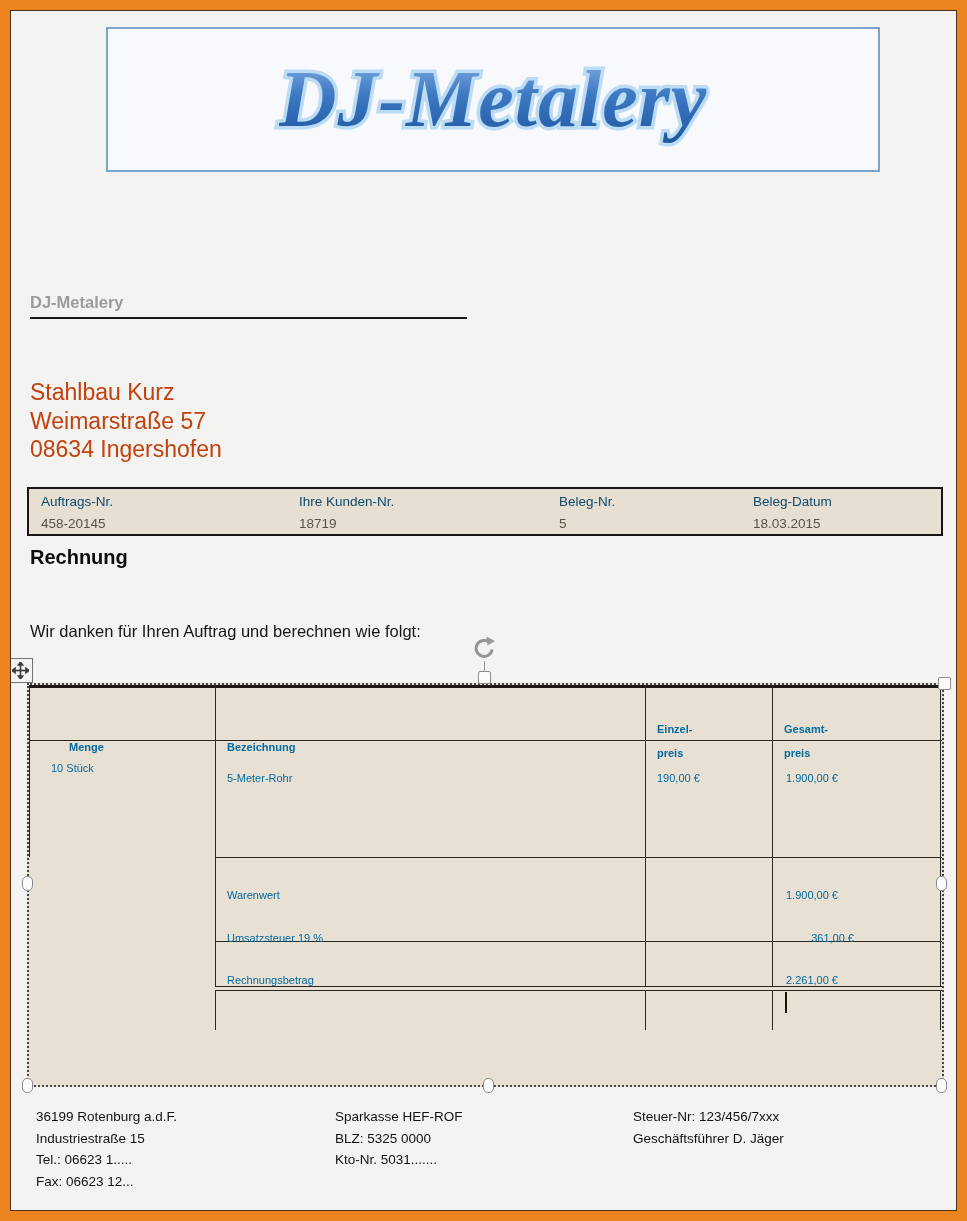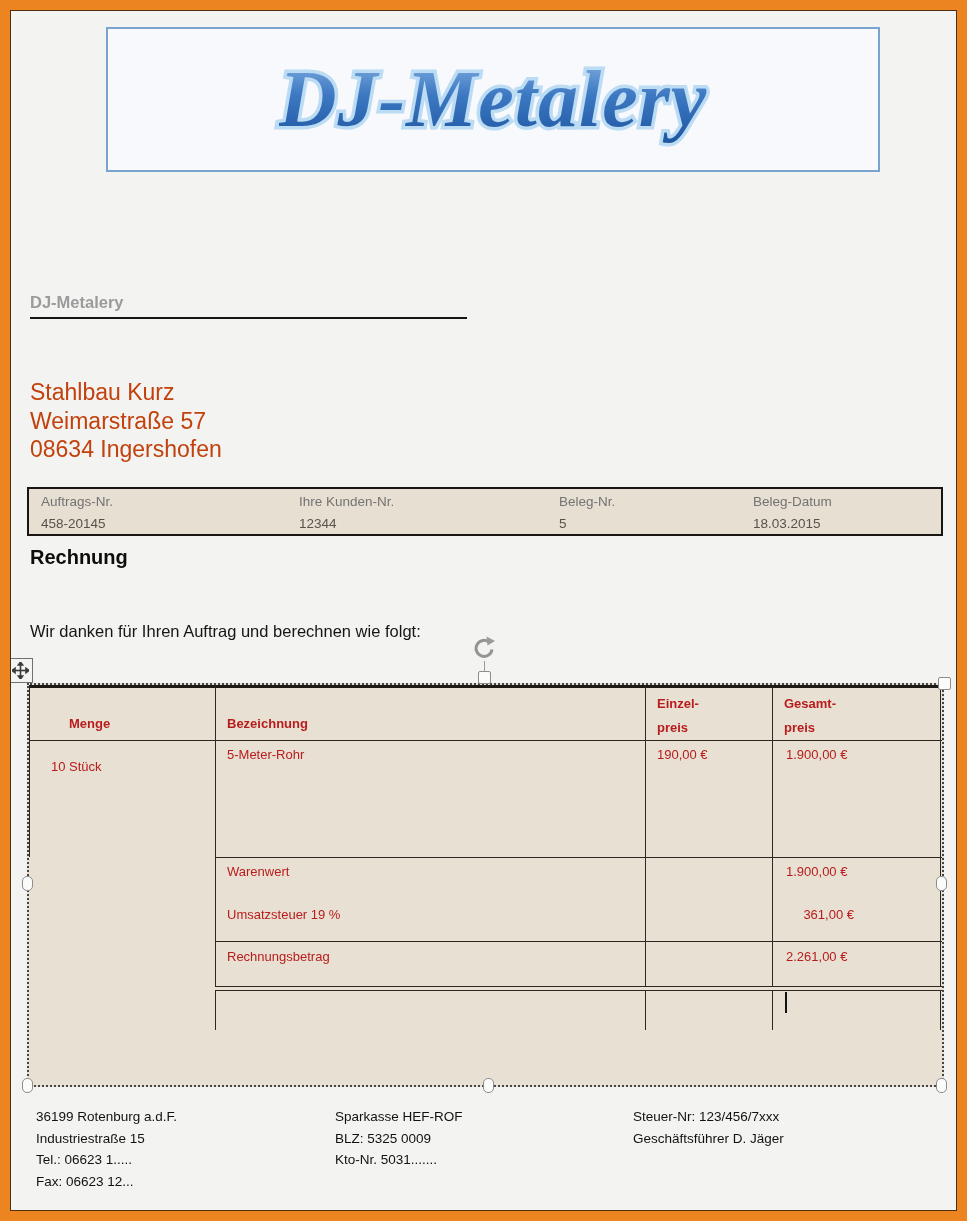--- a/index.html
+++ b/index.html
@@ -25,34 +25,34 @@
             font-size:16.5px; line-height:22px; color:#9b9b9b;
             border-bottom:2px solid #151515; padding-bottom:4px; }
 
   
   .recipient { position:absolute; left:30px; top:378px; font-size:23px; line-height:28.5px; color:#c2410c; }
 
   
   .infobar { position:absolute; left:27px; top:487px; width:912px; height:45px;
              background:#e7dfd1; border:2px solid #181512; }
   .infocell { position:absolute; top:0; }
-  .infocell .lbl { position:absolute; top:5px; left:0; width:220px; font-size:13.5px; color:#737373; }
+  .infocell .lbl { position:absolute; top:5px; left:0; width:220px; font-size:13.5px; color:#0c4a6e; }
   .infocell .val { position:absolute; top:27px; left:0; width:220px; font-size:13.5px; color:#57534c; }
 
   .doc-title { position:absolute; left:30px; top:546px; font-size:20px; font-weight:bold; color:#0e0d0b; }
   .intro { position:absolute; left:30px; top:622px; font-size:16.5px; color:#181611; }
 
   
   .sel { position:absolute; left:27px; top:683px; width:913px; height:400px;
          border:2px dotted #454545; background:#e7e0d3; }
   .hl { position:absolute; height:0; border-top:1.6px solid #2b2821; }
   .vl { position:absolute; width:0; border-left:1.6px solid #2b2821; }
   .t-top { position:absolute; left:0; top:0; width:913px; height:0; border-top:3px solid #1d1a15; }
   .dbl { position:absolute; height:3px; border-top:1.6px solid #2b2821; border-bottom:1.6px solid #2b2821; }
-  .cell-txt { position:absolute; font-size:13px; color:#b91c1c; white-space:nowrap; }
+  .cell-txt { position:absolute; font-size:11px; color:#0369a1; white-space:nowrap;margin-top:25px; }
   .hdr { font-weight:bold; }
   .two-line { line-height:24px; }
   .cursor { position:absolute; left:756px; top:307px; width:2px; height:21px; background:#14120e; }
   .terms { position:absolute; left:20px; top:352px; width:878px; font-size:14.5px; color:#1b1813; white-space:nowrap; }
 
   
   .handle { position:absolute; background:#fbfbfa; border:1.5px solid #8d8d8d; z-index:40; }
   .sq { width:11px; height:11px; border-radius:2px; }
   .rd { width:9px; height:13px; border-radius:5px; }
   .move-box { position:absolute; left:8px; top:658px; width:23px; height:23px; background:#f4f4f3;
@@ -86,21 +86,21 @@
   <div>08634 Ingershofen</div>
 </div>
 
 <div class="infobar">
   <div class="infocell" style="left:12px;">
     <div class="lbl">Auftrags-Nr.</div>
     <div class="val">458-20145</div>
   </div>
   <div class="infocell" style="left:270px;">
     <div class="lbl">Ihre Kunden-Nr.</div>
-    <div class="val">12344</div>
+    <div class="val">18719</div>
   </div>
   <div class="infocell" style="left:530px;">
     <div class="lbl">Beleg-Nr.</div>
     <div class="val">5</div>
   </div>
   <div class="infocell" style="left:724px;">
     <div class="lbl">Beleg-Datum</div>
     <div class="val">18.03.2015</div>
   </div>
 </div>
@@ -138,21 +138,21 @@
   <div class="cell-txt hdr" style="left:198px; top:31px;">Bezeichnung</div>
   <div class="cell-txt hdr two-line" style="left:628px; top:7px;">
     <div>Einzel-</div>
     <div>preis</div>
   </div>
   <div class="cell-txt hdr two-line" style="left:755px; top:7px;">
     <div>Gesamt-</div>
     <div>preis</div>
   </div>
 
-  <div class="cell-txt" style="left:22px; top:74px;">10 Stück</div>
+  <div class="cell-txt" style="left:22px; top:52px;">10 Stück</div>
   <div class="cell-txt" style="left:198px; top:62px;">5-Meter-Rohr</div>
   <div class="cell-txt" style="left:628px; top:62px;">190,00 €</div>
   <div class="cell-txt" style="left:757px; top:62px;">1.900,00 €</div>
 
   <div class="cell-txt" style="left:198px; top:179px;">Warenwert</div>
   <div class="cell-txt" style="left:757px; top:179px; width:80px;">1.900,00 €</div>
   <div class="cell-txt" style="left:198px; top:222px;">Umsatzsteuer 19 %</div>
   <div class="cell-txt" style="left:745px; top:222px; width:80px; text-align:right;">361,00 €</div>
 
   <div class="cell-txt" style="left:198px; top:264px;text-align:center;">Rechnungsbetrag</div>
@@ -183,19 +183,19 @@
 <div class="handle rd" style="left:936px; top:1078px;"></div>
 
 <div class="fcol fcol1">
   <div>36199 Rotenburg a.d.F.</div>
   <div>Industriestraße 15</div>
   <div>Tel.: 06623 1.....</div>
   <div>Fax: 06623 12...</div>
 </div>
 <div class="fcol fcol2">
   <div>Sparkasse HEF-ROF</div>
-  <div>BLZ: 5325 0009</div>
+  <div>BLZ: 5325 0000</div>
   <div>Kto-Nr. 5031.......</div>
 </div>
 <div class="fcol fcol3">
   <div>Steuer-Nr: 123/456/7xxx</div>
   <div>Geschäftsführer D. Jäger</div>
 </div>
 
 </body></html>

